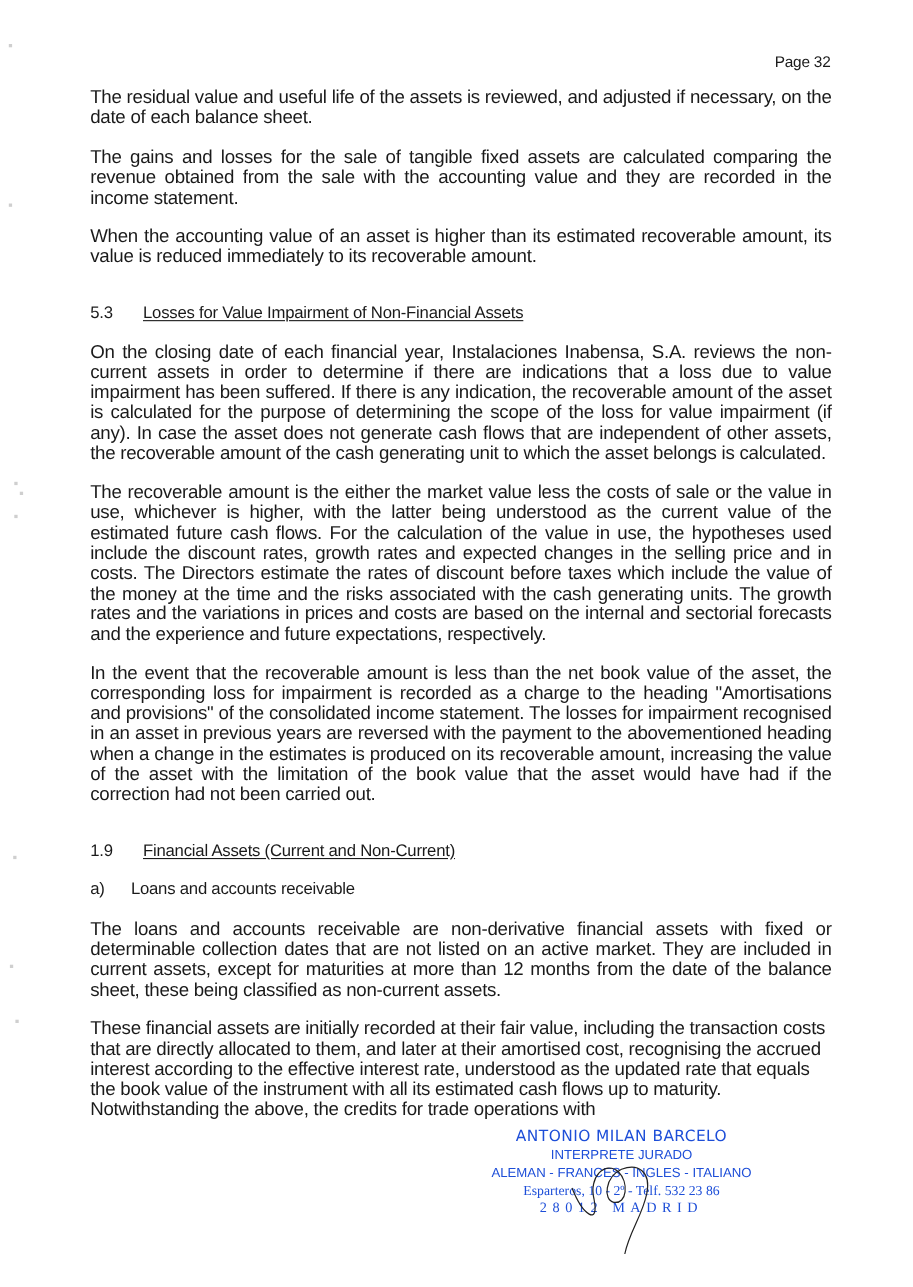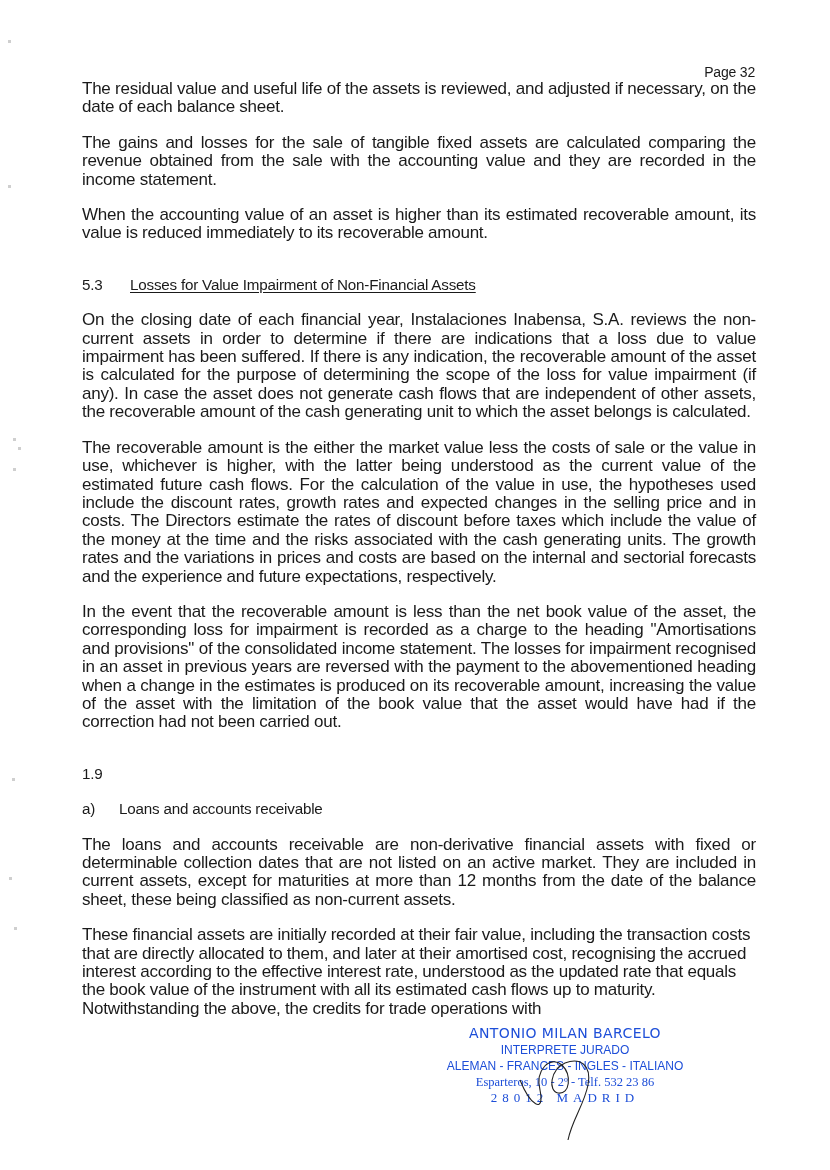--- a/index.html
+++ b/index.html
@@ -2,21 +2,21 @@
 <html><head>
 <meta charset="utf-8">
 <style>
   html, body { margin: 0; padding: 0; background: #ffffff; }
   body {
     width: 830px; height: 1170px; position: relative; overflow: hidden;
     font-family: "Liberation Sans", sans-serif; color: #1a1a1a;
   }
   .page-number {
     position: absolute; top: 48px; right: 75px;
-    font-size: 14px; letter-spacing: -0.2px; margin-top: 16px;
+    font-size: 14px; letter-spacing: -0.2px;
   }
   .content {
     position: absolute; left: 82px; top: 80px; width: 674px;
   }
   p {
     margin: 0 0 17px 0; font-size: 17px; line-height: 18.4px;
     text-align: justify; letter-spacing: -0.25px;
   }
   .heading {
     display: flex; font-size: 15.2px; line-height: 18.4px; margin: 0 0 17px 0;
@@ -64,20 +64,21 @@
     <span class="title">Losses for Value Impairment of Non-Financial Assets</span>
   </div>
   <p>On the closing date of each financial year, Instalaciones Inabensa, S.A. reviews the non-current assets in order to determine if there are indications that a loss due to value impairment has been suffered. If there is any indication, the recoverable amount of the asset is calculated for the purpose of determining the scope of the loss for value impairment (if any). In case the asset does not generate cash flows that are independent of other assets, the recoverable amount of the cash generating unit to which the asset belongs is calculated.</p>
   <p>The recoverable amount is the either the market value less the costs of sale or the value in use, whichever is higher, with the latter being understood as the current value of the estimated future cash flows. For the calculation of the value in use, the hypotheses used include the discount rates, growth rates and expected changes in the selling price and in costs. The Directors estimate the rates of discount before taxes which include the value of the money at the time and the risks associated with the cash generating units. The growth rates and the variations in prices and costs are based on the internal and sectorial forecasts and the experience and future expectations, respectively.</p>
   <p>In the event that the recoverable amount is less than the net book value of the asset, the corresponding loss for impairment is recorded as a charge to the heading "Amortisations and provisions" of the consolidated income statement. The losses for impairment recognised in an asset in previous years are reversed with the payment to the abovementioned heading when a change in the estimates is produced on its recoverable amount, increasing the value of the asset with the limitation of the book value that the asset would have had if the correction had not been carried out.</p>
 
   <div class="gap-lg"></div>
 
   <div class="heading">
     <span class="num">1.9</span>
+    <span class="title">Financial Assets (Current and Non-Current)</span>
   </div>
   <div class="sub">
     <span class="num">a)</span>
     <span>Loans and accounts receivable</span>
   </div>
   <p>The loans and accounts receivable are non-derivative financial assets with fixed or determinable collection dates that are not listed on an active market. They are included in current assets, except for maturities at more than 12 months from the date of the balance sheet, these being classified as non-current assets.</p>
   <p style="text-align:left">These financial assets are initially recorded at their fair value, including the transaction costs that are directly allocated to them, and later at their amortised cost, recognising the accrued interest according to the effective interest rate, understood as the updated rate that equals the book value of the instrument with all its estimated cash flows up to maturity. Notwithstanding the above, the credits for trade operations with</p>
 </div>
 
 <div class="stamp">

